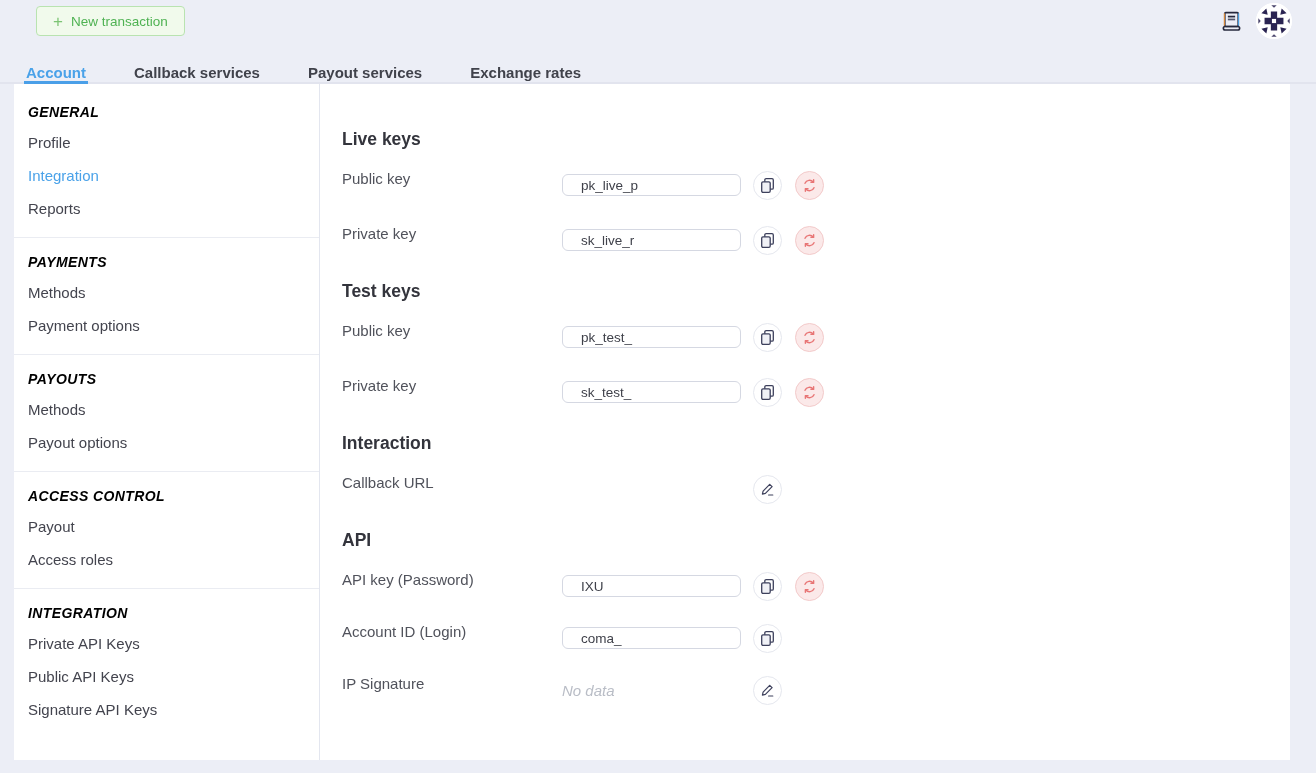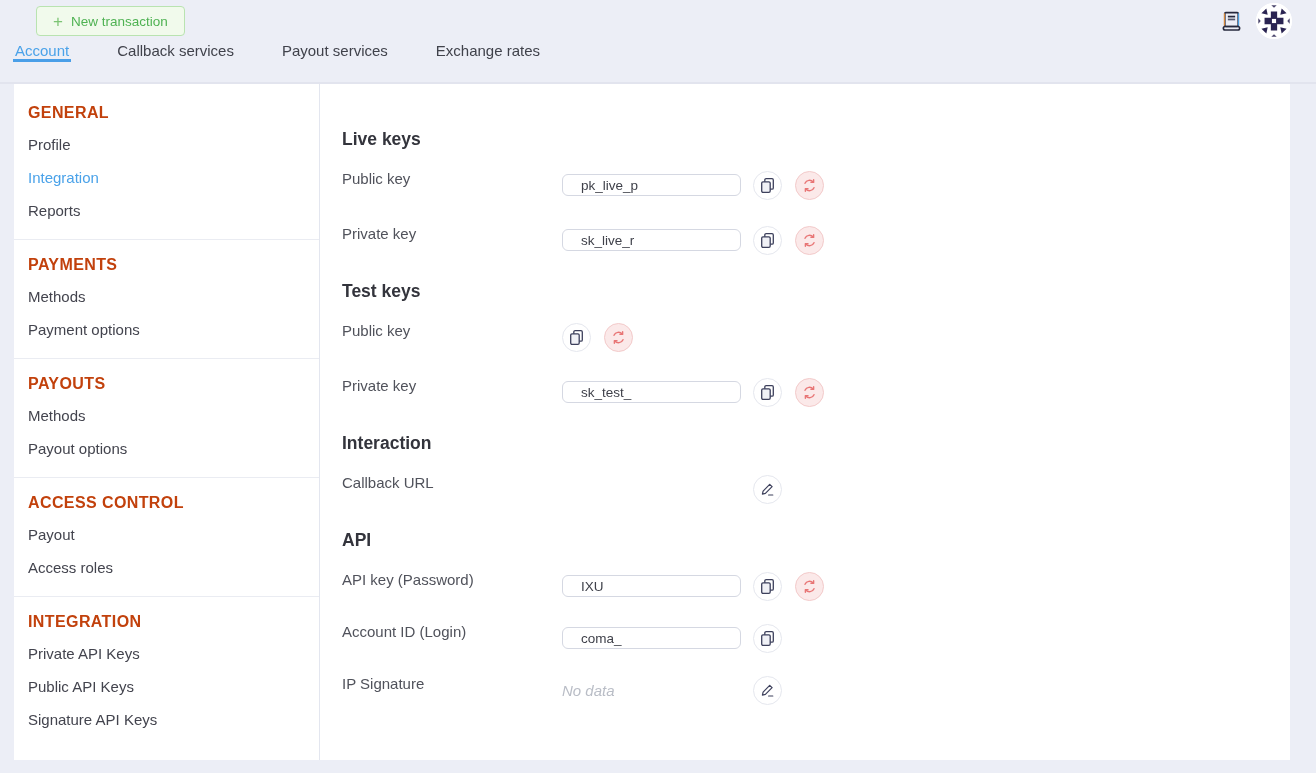--- a/index.html
+++ b/index.html
@@ -18,33 +18,33 @@
   .btn-new { height:30px; padding:0 16px; background:#f1faec; border:1px solid #b9e3b0;
              border-radius:4px; color:#4fb253; font-size:13.5px; display:flex;
              align-items:center; gap:8px; cursor:pointer; font-family:inherit; }
   .btn-new .plus { font-size:17px; color:#7cc474; line-height:1; font-weight:400; }
   .topbar-right { display:flex; align-items:center; gap:13px; }
   .icon-plain { background:none; border:none; padding:0; cursor:pointer; display:flex; align-items:center; }
   .avatar-btn { width:36px; height:36px; border-radius:50%; overflow:hidden; background:#fff;
                 border:none; padding:0; cursor:pointer; display:flex; }
 
   
-  .tabbar { height:42px; display:flex; align-items:flex-start; padding-left:13px;
-            box-shadow: inset 0 -2px 0 #e2e4ee; }
+  .tabbar { height:42px; display:flex; align-items:flex-end; padding-left:24px;
+            box-shadow: inset 0 -2px 0 #e2e4ee; font-weight: bold; }
   .tab { display:flex; align-items:center; padding:0 2px; margin-right:44px;
          font-size:15px; color:#40424b; border-bottom:3px solid transparent; cursor:pointer; }
   .tab.active { color:#4aa2e9; border-bottom-color:#4a9fe8; }
 
   
   .layout { display:flex; height:676px; margin:0 26px 13px 14px; }
   .sidebar { width:306px; background:#fff; border-right:1px solid #e3e6ef; padding-top:4px; flex:none; }
   .side-section { padding:8px 14px 12px; }
   .side-section + .side-section { border-top:1px solid #eaecf2; }
-  .side-title { font-size:16px; font-weight:bold; color:#c2410c; letter-spacing:.4px;
-                margin:8px 0 6px; }
+  .side-title { font-size:14px; font-weight:bold; color:#000000; letter-spacing:.4px;
+                margin:8px 0 6px;font-style:italic; }
   .side-item { font-size:15px; color:#43444e; padding:8px 0; cursor:pointer; }
   .side-item.active { color:#4aa2e9; }
 
   .content { flex:1; background:#fff; padding:36px 0 0 22px; }
 
   
   .section-title { font-size:17.5px; line-height:22px; font-weight:bold; color:#33343c; margin:8px 0 20px; }
   .sec-test { margin-top:24px; }
   .sec-interaction { margin-top:6px; }
   .sec-api { margin-top:13px; }
@@ -196,20 +196,23 @@
           </button>
         </div>
       </div>
     </div>
 
     <div class="section sec-test">
       <div class="section-title">Test keys</div>
 
       <div class="row">
         <div class="row-label">Public key</div>
+        <div class="row-value">
+          <input class="key-input" type="text" readonly="" value="pk_test_" style="">
+        </div>
         <div class="row-actions">
           <button class="icon-btn">
             <svg width="15" height="16" viewBox="0 0 15 16" fill="none">
               <rect x="4.8" y="1.7" width="8.5" height="10.5" rx="1.3" stroke="#3d405c" stroke-width="1.3" fill="#fff"></rect>
               <rect x="1.7" y="4.8" width="8.5" height="10.5" rx="1.3" stroke="#3d405c" stroke-width="1.3" fill="#f0f1f6"></rect>
             </svg>
           </button>
           <button class="icon-btn danger">
             <svg width="15" height="15" viewBox="0 0 16 16" fill="none" stroke="#e87575" stroke-width="1.5" stroke-linecap="round" stroke-linejoin="round">
               <path d="M3.2 5.6a5.1 5.1 0 0 1 8.8-1.1"></path>

